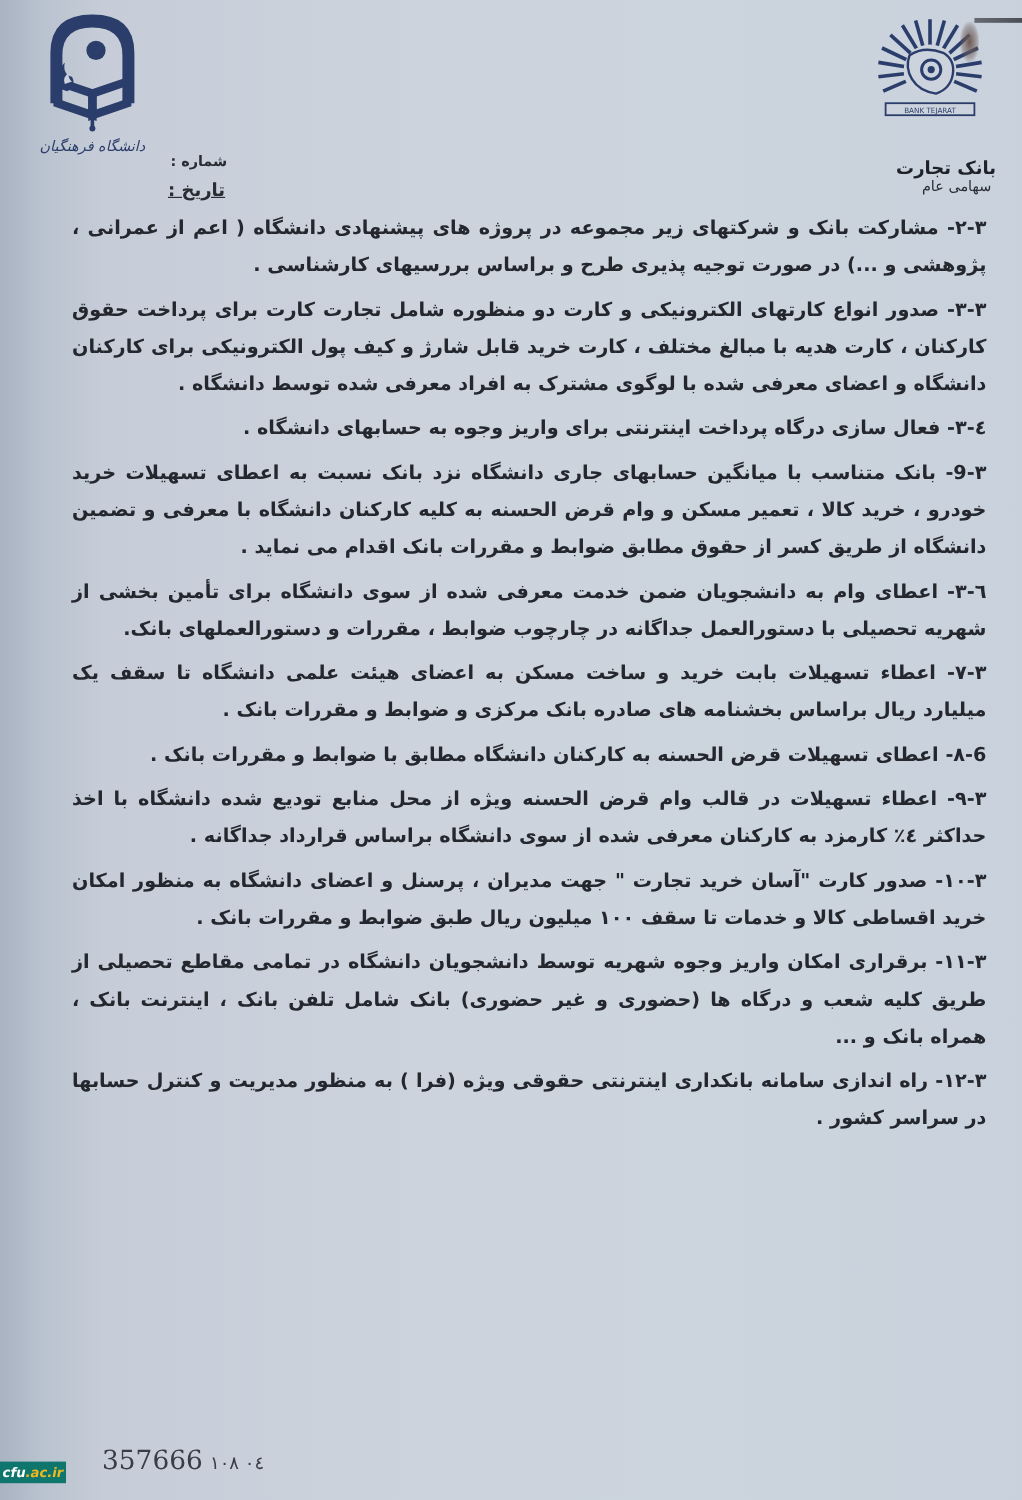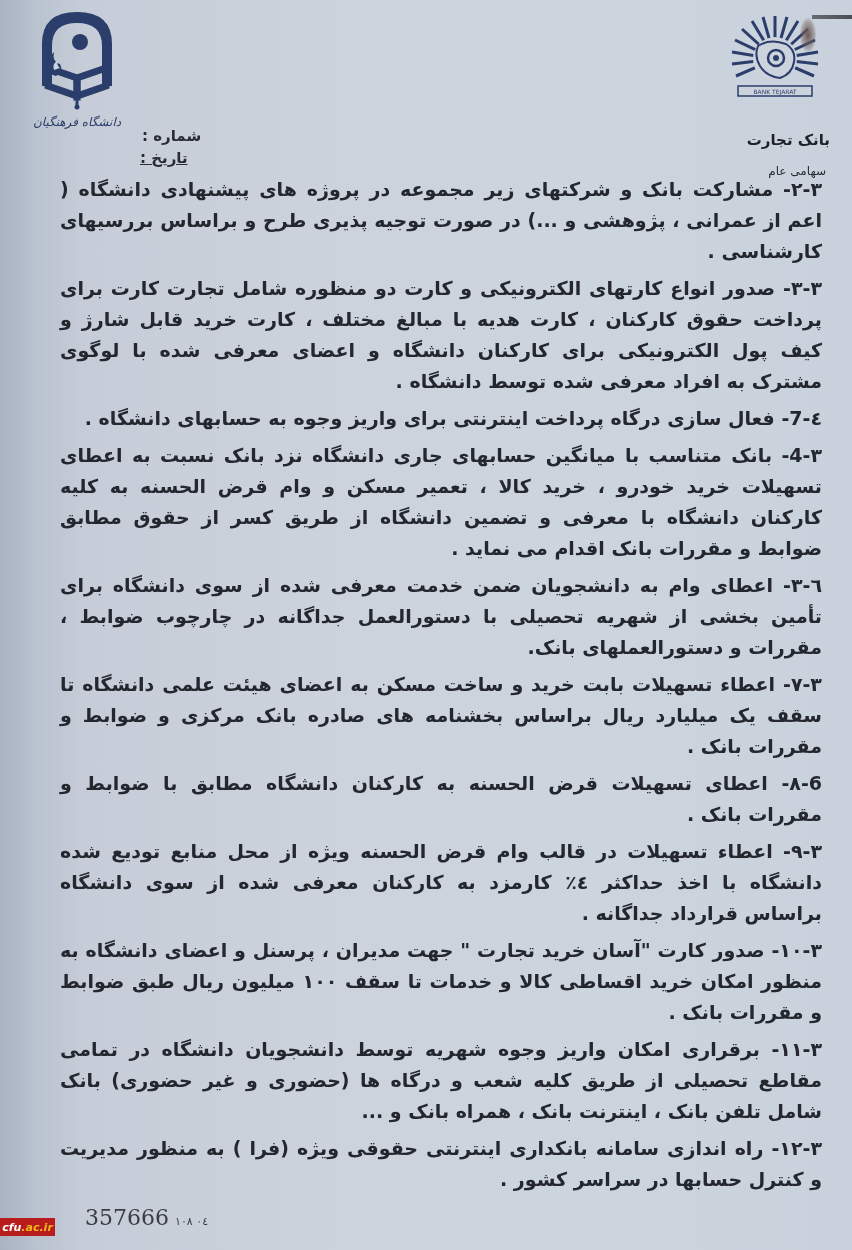--- a/index.html
+++ b/index.html
@@ -9,39 +9,39 @@
     background: linear-gradient(90deg, #a9b3c1 0%, #b9c2cf 4%, #c6cdd8 10%, #ccd3dd 40%, #ccd4de 70%, #c9d1dc 100%);
     font-family: "DejaVu Sans", sans-serif;
     color: #2a2c33;
   }
   .page { position: absolute; inset: 0; border-radius: 29px; }
 
   
   .logo-left { position: absolute; left: 30px; top: 6px; width: 95px; height: 125px; }
   .logo-right { position: absolute; left: 730px; top: 14px; width: 90px; height: 90px; }
   .bank-name { position: absolute; right: 22px; top: 131px; font-size: 15px; font-weight: bold; direction: rtl; color: #1f2128; }
-  .bank-sub { position: absolute; right: 26px; top: 148px; font-size: 12px; direction: rtl; color: #2a2c33; margin-top: 16px; }
-  .meta-number { position: absolute; left: 142px; top: 127px; font-size: 15px; font-weight: bold; direction: rtl; }
+  .bank-sub { position: absolute; right: 26px; top: 148px; font-size: 12px; direction: rtl; color: #2a2c33; }
+  .meta-number { position: absolute; left: 142px; top: 127px; font-size: 12px; font-weight: bold; direction: rtl; }
   .meta-date { position: absolute; left: 140px; top: 149px; font-size: 15px; font-weight: bold; direction: rtl; text-decoration: underline; }
 
   
   .content {
     position: absolute; left: 60px; right: 30px; top: 174px;
     direction: rtl; text-align: justify; text-align-last: right;
-    font-size: 19px; font-weight: bold; line-height: 31px; color: #25272e;
+    font-size: 16px; font-weight: bold; line-height: 31px; color: #25272e;
   }
   .item { margin-bottom: 6px; }
   .item-num { display: inline; }
 
   
   .footer-serial { position: absolute; left: 85px; top: 1205px; font-family: "DejaVu Serif", serif; font-size: 22px; color: #3a3d45; letter-spacing: -1px; }
-  .footer-serial-suffix { font-size: 11px; letter-spacing: 1px; margin-left: 6px; }
+  .footer-serial-suffix { font-size: 15px; letter-spacing: 1px; margin-left: 6px; }
   .watermark {
     position: absolute; left: 0; top: 1218px; width: 55px; height: 18px;
-    background: #b91c1c; color: #f1b81d; font-size: 11px; font-weight: bold; font-style: italic;
+    background: #0f766e; color: #f1b81d; font-size: 11px; font-weight: bold; font-style: italic;
     display: flex; align-items: center; justify-content: center;
   }
   .watermark .wm-first { color: #ffffff; }
   .shadow-tr { position: absolute; left: 812px; top: 15px; width: 40px; height: 4px; background: linear-gradient(90deg,#666b72,#4a4e55); }
   .shadow-dot { position: absolute; left: 800px; top: 18px; width: 16px; height: 34px; background: radial-gradient(ellipse at center, #6c5a55 0%, rgba(108,90,85,0.4) 55%, rgba(0,0,0,0) 75%); }
 </style>
 </head>
 <body>
 
 <div class="page">
@@ -98,22 +98,22 @@
 
   <div class="bank-name">بانک تجارت</div>
   <div class="bank-sub">سهامی عام</div>
 
   <div class="meta-number">شماره :</div>
   <div class="meta-date">تاریخ :</div>
 
   <div class="content">
     <p class="item"><span class="item-num">۲-۳-</span> <span>مشارکت بانک و شرکتهای زیر مجموعه در پروژه های پیشنهادی دانشگاه ( اعم از عمرانی ، پژوهشی و ...) در صورت توجیه پذیری طرح و براساس بررسیهای کارشناسی .</span></p>
     <p class="item"><span class="item-num">۳-۳-</span> <span>صدور انواع کارتهای الکترونیکی و کارت دو منظوره شامل تجارت کارت برای پرداخت حقوق کارکنان ، کارت هدیه با مبالغ مختلف ، کارت خرید قابل شارژ و کیف پول الکترونیکی برای کارکنان دانشگاه و اعضای معرفی شده با لوگوی مشترک به افراد معرفی شده توسط دانشگاه .</span></p>
-    <p class="item"><span class="item-num">٤-7-</span> <span>فعال سازی درگاه پرداخت اینترنتی برای واریز وجوه به حسابهای دانشگاه .</span></p>
-    <p class="item"><span class="item-num">4-۳-</span> <span>بانک متناسب با میانگین حسابهای جاری دانشگاه نزد بانک نسبت به اعطای تسهیلات خرید خودرو ، خرید کالا ، تعمیر مسکن و وام قرض الحسنه به کلیه کارکنان دانشگاه با معرفی و تضمین دانشگاه از طریق کسر از حقوق مطابق ضوابط و مقررات بانک اقدام می نماید .</span></p>
+    <p class="item"><span class="item-num">٤-۳-</span> <span>فعال سازی درگاه پرداخت اینترنتی برای واریز وجوه به حسابهای دانشگاه .</span></p>
+    <p class="item"><span class="item-num">9-۳-</span> <span>بانک متناسب با میانگین حسابهای جاری دانشگاه نزد بانک نسبت به اعطای تسهیلات خرید خودرو ، خرید کالا ، تعمیر مسکن و وام قرض الحسنه به کلیه کارکنان دانشگاه با معرفی و تضمین دانشگاه از طریق کسر از حقوق مطابق ضوابط و مقررات بانک اقدام می نماید .</span></p>
     <p class="item"><span class="item-num">٦-۳-</span> <span>اعطای وام به دانشجویان ضمن خدمت معرفی شده از سوی دانشگاه برای تأمین بخشی از شهریه تحصیلی با دستورالعمل جداگانه در چارچوب ضوابط ، مقررات و دستورالعملهای بانک.</span></p>
     <p class="item"><span class="item-num">۷-۳-</span> <span>اعطاء تسهیلات بابت خرید و ساخت مسکن به اعضای هیئت علمی دانشگاه تا سقف یک میلیارد ریال براساس بخشنامه های صادره بانک مرکزی و ضوابط و مقررات بانک .</span></p>
     <p class="item"><span class="item-num">۸-6-</span> <span>اعطای تسهیلات قرض الحسنه به کارکنان دانشگاه مطابق با ضوابط و مقررات بانک .</span></p>
     <p class="item"><span class="item-num">۹-۳-</span> <span>اعطاء تسهیلات در قالب وام قرض الحسنه ویژه از محل منابع تودیع شده دانشگاه با اخذ حداکثر ٤٪ کارمزد به کارکنان معرفی شده از سوی دانشگاه براساس قرارداد جداگانه .</span></p>
     <p class="item"><span class="item-num">۱۰-۳-</span> <span>صدور کارت "آسان خرید تجارت " جهت مدیران ، پرسنل و اعضای دانشگاه به منظور امکان خرید اقساطی کالا و خدمات تا سقف ۱۰۰ میلیون ریال طبق ضوابط و مقررات بانک .</span></p>
     <p class="item"><span class="item-num">۱۱-۳-</span> <span>برقراری امکان واریز وجوه شهریه توسط دانشجویان دانشگاه در تمامی مقاطع تحصیلی از طریق کلیه شعب و درگاه ها (حضوری و غیر حضوری) بانک شامل تلفن بانک ، اینترنت بانک ، همراه بانک و ...</span></p>
     <p class="item"><span class="item-num">۱۲-۳-</span> <span>راه اندازی سامانه بانکداری اینترنتی حقوقی ویژه (فرا ) به منظور مدیریت و کنترل حسابها در سراسر کشور .</span></p>
   </div>
 
   <div class="footer-serial">

